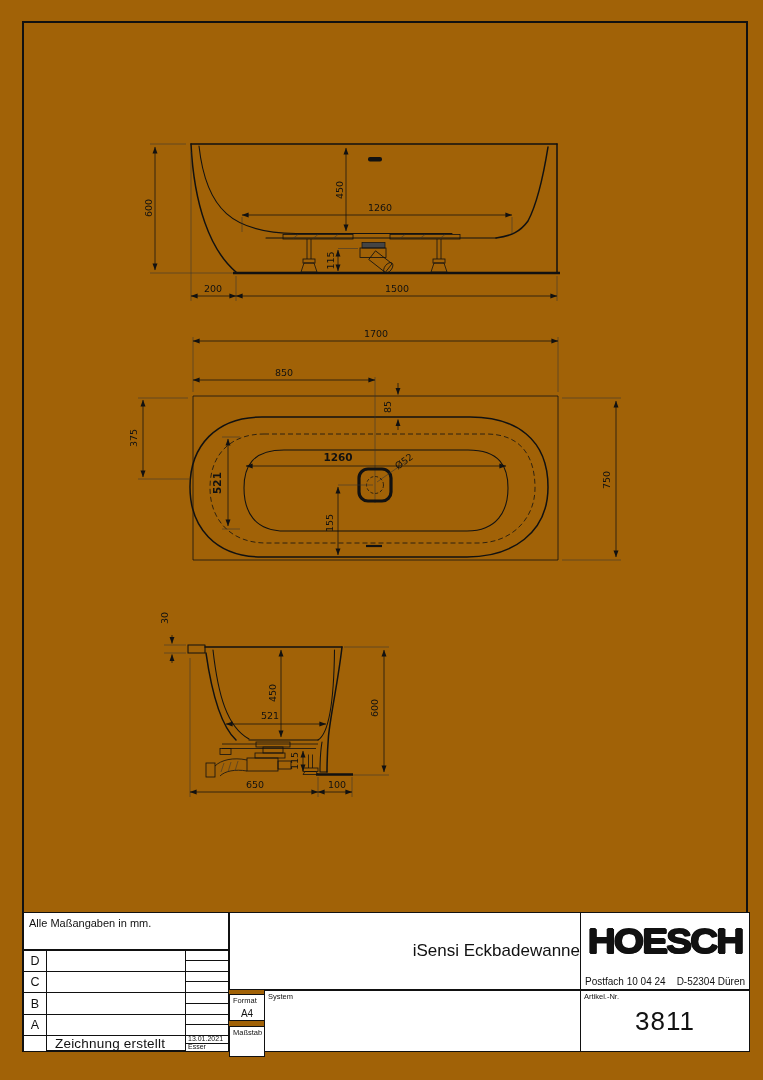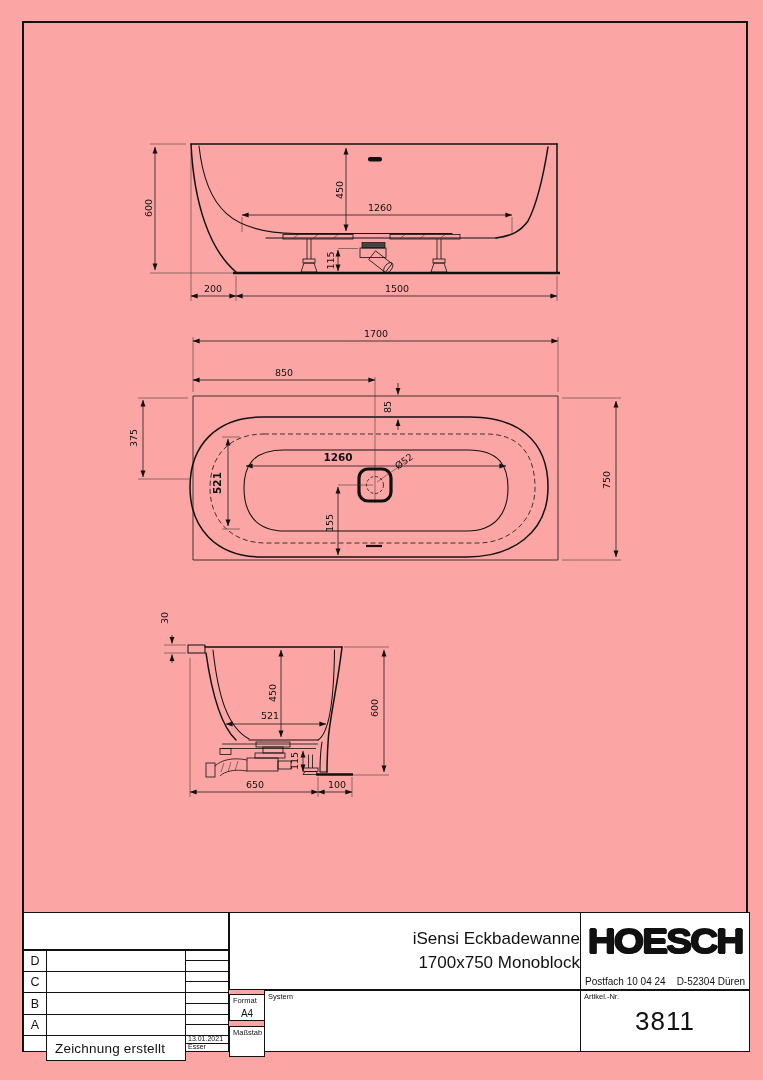--- a/index.html
+++ b/index.html
@@ -1,17 +1,17 @@
 <!DOCTYPE html>
 <html><head>
 <meta charset="utf-8">
 <style>
   html,body{margin:0;padding:0;background:#fff;}
   body{width:763px;height:1080px;position:relative;font-family:"Liberation Sans",sans-serif;color:#111;}
-  .page{position:absolute;left:0;top:0;width:763px;height:1080px;background:#fca5a5;overflow:hidden;}
+  .page{position:absolute;left:0;top:0;width:763px;height:1080px;background:#a16207;overflow:hidden;}
   .frame{position:absolute;left:22px;top:21px;width:726px;height:1031px;border:2px solid #111;box-sizing:border-box;}
   svg.drawing{position:absolute;left:0;top:0;}
 
   
   .ol{fill:none;stroke:#111;stroke-width:1.5;stroke-linecap:round;}
   .ol2{fill:none;stroke:#111;stroke-width:1.05;stroke-linecap:round;}
   .thin{fill:none;stroke:#111;stroke-width:0.8;}
   .thick{fill:none;stroke:#111;stroke-width:2.6;}
   .dim{stroke:#111;stroke-width:0.75;fill:none;marker-start:url(#ar);marker-end:url(#ar);}
   .dim1{stroke:#111;stroke-width:0.75;fill:none;marker-end:url(#ar);}
@@ -218,20 +218,21 @@
         <text class="d" text-anchor="middle" x="255" y="788">650</text>
         <path class="dim" d="M318,792 H352"></path>
         <text class="d" text-anchor="middle" x="337" y="788">100</text>
       </g>
     </g>
   </svg>
 
   <div>
 
     <div class="cell note" style="left:23px;top:912px;width:206px;height:38px;">
+      <div>Alle Maßangaben in mm.</div>
     </div>
 
     <div class="cell rev-letter" style="left:23px;top:950px;width:24px;height:22px;">D</div>
     <div class="cell" style="left:46px;top:950px;width:140px;height:22px;"></div>
     <div class="cell sub" style="left:185px;top:950px;width:44px;height:22px;">
         <div class="half top"></div>
         <div class="half"></div>
       </div>
 
     <div class="cell rev-letter" style="left:23px;top:971px;width:24px;height:22px;">C</div>
@@ -249,29 +250,28 @@
       </div>
 
     <div class="cell rev-letter" style="left:23px;top:1014px;width:24px;height:22px;">A</div>
     <div class="cell" style="left:46px;top:1014px;width:140px;height:22px;"></div>
     <div class="cell sub" style="left:185px;top:1014px;width:44px;height:22px;">
         <div class="half top"></div>
         <div class="half"></div>
       </div>
 
     <div class="cell" style="left:23px;top:1035px;width:24px;height:17px;"></div>
-    <div class="cell created" style="left:46px;top:1035px;width:140px;height:26px;">Zeichnung erstellt</div>
+    <div class="cell created" style="left:46px;top:1035px;width:140px;height:16px;">Zeichnung erstellt</div>
     <div class="cell sub datecell" style="left:185px;top:1035px;width:44px;height:17px;">
       <div class="half top">13.01.2021</div>
       <div class="half">Esser</div>
     </div>
 
     <div class="cell title-cell" style="left:229px;top:912px;width:352px;height:78px;">
       <div>iSensi Eckbadewanne</div>
-      <div>1700x750 Monoblock</div>
     </div>
     <div class="cell" style="left:229px;top:990px;width:36px;height:31px;margin-top:36px;">
       <span class="small-label">Maßstab</span>
     </div>
     <div class="cell" style="left:229px;top:994px;width:36px;height:27px;">
       <span class="small-label">Format</span>
       <div class="a4">A4</div>
     </div>
     <div class="cell" style="left:264px;top:990px;width:317px;height:62px;">
       <span class="small-label">System</span>

